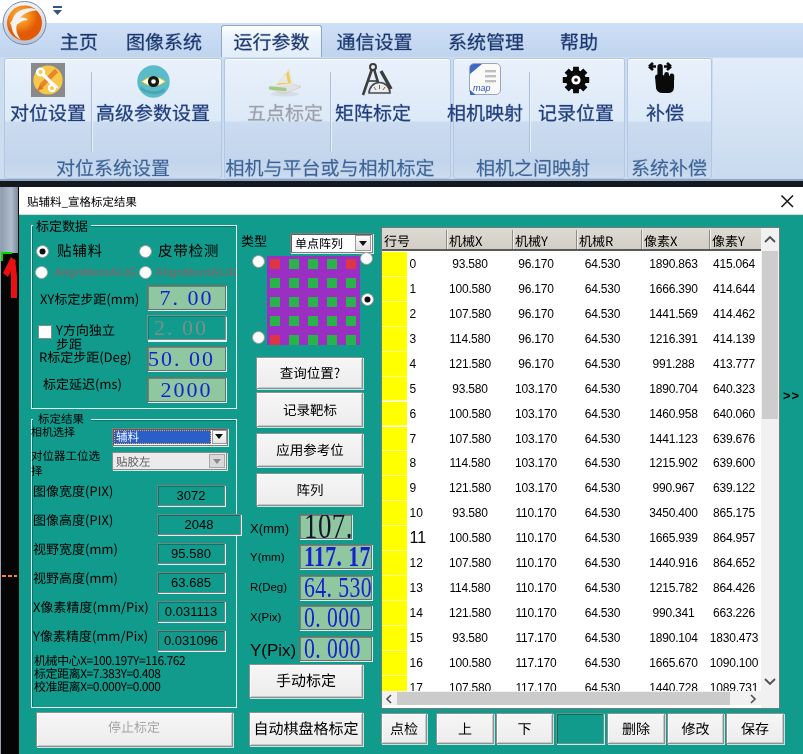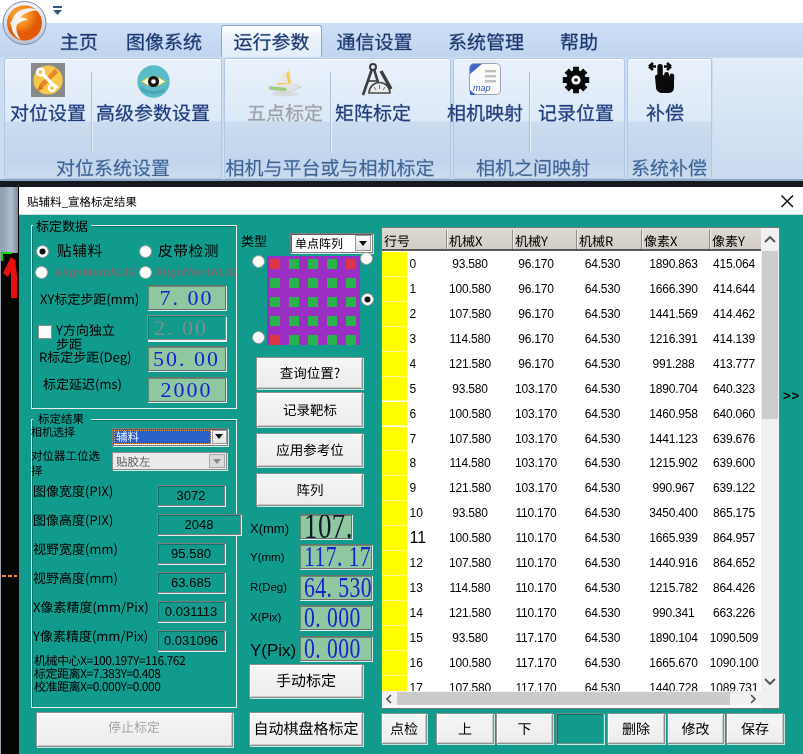--- a/index.html
+++ b/index.html
@@ -146,21 +146,21 @@
 <svg class="a" style="left:139px;top:266px" width="13" height="13">
     <circle cx="6.5" cy="6.5" r="6" fill="#FCFCFC" stroke="#AAAAAA"></circle>
   </svg>
 <div class="a" style="left:54px;top:265.5px;width:82px;height:13px;overflow:hidden;font-size:11.5px;font-weight:bold;color:#6E6E6E;white-space:nowrap">AlignMentALIGN</div>
 <div class="a" style="left:155px;top:265.5px;width:81px;height:13px;overflow:hidden;font-size:11.5px;font-weight:bold;color:#6E6E6E;white-space:nowrap">AlignMentALIGN</div>
 <svg class="a" style="left:38px;top:325px" width="14" height="14">
     <rect x="0.5" y="0.5" width="13" height="13" fill="#FDFDFD" stroke="#8A8A8A"></rect>
   </svg>
 <div class="gv" style="left:147px;top:285px;width:79px;height:25px;font-size:22px;line-height:23px;color:#1722CE;letter-spacing:2.0px;text-align:center;">7. 00</div>
 <div class="a" style="left:147px;top:315px;width:79px;height:25px;background:#109B8D;border:1px solid #8A8A8A;box-shadow:1px 2px 0 rgba(255,255,255,.9), inset 1px 1px 0 rgba(0,0,0,.2);color:#7E8E8A;font-family:'Liberation Serif',serif;font-size:22px;line-height:23px;letter-spacing:2px;padding-left:6px">2. 00</div>
-<div class="gv" style="left:147px;top:346px;width:79px;height:25px;font-size:22px;line-height:23px;color:#1722CE;letter-spacing:2.0px;text-align:center;font-family:Liberation Serif, serif;">50. 00</div>
+<div class="gv" style="left:147px;top:346px;width:79px;height:25px;font-size:22px;line-height:23px;color:#1722CE;letter-spacing:2.0px;text-align:left;font-family:Liberation Serif, serif;">50. 00</div>
 <div class="gv" style="left:147px;top:377px;width:79px;height:25px;font-size:22px;line-height:23px;color:#1722CE;letter-spacing:2.0px;text-align:center;">2000</div>
 <div class="a" style="left:112px;top:428px;width:116px;height:18px;background:#fff;border:1px solid #7E7E7E;box-shadow:1px 1px 0 rgba(255,255,255,.8), inset 1px 1px 0 #5F5F5F"></div>
 <div class="a" style="left:114px;top:430px;width:97px;height:14px;background:#2A5FC8;outline:1px dotted #E8A048;outline-offset:-1px"></div>
 <div class="a" style="left:212px;top:430px;width:15px;height:14px;background:linear-gradient(#FCFCFC,#E4E4E4);border:1px solid #9A9A9A"></div>
 <svg class="a" style="left:215px;top:434px" width="9" height="6">
     <path d="M0,0 L8,0 L4,5 Z" fill="#111"></path>
   </svg>
 <div class="a" style="left:112px;top:452px;width:115px;height:18px;background:#EBEBEB;border:1px solid #8A8A8A;box-shadow:1px 1px 0 rgba(255,255,255,.8)"></div>
 <div class="a" style="left:209px;top:454px;width:16px;height:14px;background:#D9D9D9;border:1px solid #A8A8A8"></div>
 <svg class="a" style="left:213px;top:459px" width="9" height="6">
@@ -219,21 +219,21 @@
     <circle cx="6.5" cy="6.5" r="6" fill="#FCFCFC" stroke="#9A9A9A"></circle>
     <circle cx="6.5" cy="6.5" r="3" fill="#111"></circle>
   </svg>
 <div class="btn" style="left:256px;top:357px;width:107px;height:32px"></div>
 <div class="btn" style="left:256px;top:392px;width:107px;height:35px"></div>
 <div class="btn" style="left:256px;top:433px;width:107px;height:34px"></div>
 <div class="btn" style="left:256px;top:473px;width:107px;height:33px"></div>
 <div class="a" style="left:250px;top:520.5px;font-size:13px;color:#000">X(mm)</div>
 <div class="gv" style="left:299px;top:514px;width:53px;height:25px;font-size:36px;line-height:23px;color:#0f172a;letter-spacing:2.0px;padding-left:4px;"><span style="display:inline-block;transform:scaleX(0.75);transform-origin:0 50%;letter-spacing:0.5px">107. 58</span></div>
 <div class="a" style="left:250px;top:550.5px;font-size:11.5px;color:#000">Y(mm)</div>
-<div class="gv" style="left:299px;top:544px;width:73px;height:25px;font-size:29px;line-height:23px;color:#1722CE;letter-spacing:2.0px;padding-left:4px;"><span style="display:inline-block;transform:scaleX(0.75);transform-origin:0 50%;letter-spacing:0.5px">117. 17</span></div>
+<div class="gv" style="left:299px;top:544px;width:73px;height:25px;font-size:29px;line-height:23px;color:#1722CE;letter-spacing:2.0px;padding-left:4px;font-weight:bold;"><span style="display:inline-block;transform:scaleX(0.75);transform-origin:0 50%;letter-spacing:0.5px">117. 17</span></div>
 <div class="a" style="left:250px;top:580.5px;font-size:11.5px;color:#000">R(Deg)</div>
 <div class="gv" style="left:299px;top:575px;width:73px;height:25px;font-size:29px;line-height:23px;color:#1722CE;letter-spacing:2.0px;padding-left:4px;"><span style="display:inline-block;transform:scaleX(0.75);transform-origin:0 50%;letter-spacing:0.5px">64. 530</span></div>
 <div class="a" style="left:250px;top:610.5px;font-size:11.5px;color:#000">X(Pix)</div>
 <div class="gv" style="left:299px;top:605px;width:73px;height:25px;font-size:29px;line-height:23px;color:#1722CE;letter-spacing:2.0px;padding-left:4px;"><span style="display:inline-block;transform:scaleX(0.75);transform-origin:0 50%;letter-spacing:0.5px">0. 000</span></div>
 <div class="a" style="left:250px;top:640.5px;font-size:17px;color:#000">Y(Pix)</div>
 <div class="gv" style="left:299px;top:636px;width:73px;height:25px;font-size:29px;line-height:23px;color:#1722CE;letter-spacing:2.0px;padding-left:4px;"><span style="display:inline-block;transform:scaleX(0.75);transform-origin:0 50%;letter-spacing:0.5px">0. 000</span></div>
 <div class="btn" style="left:249px;top:664px;width:114px;height:34px"></div>
 <div class="btn" style="left:249px;top:712px;width:114px;height:34px"></div>
 <div class="a" style="left:381px;top:227px;width:399px;height:482px;background:#fff;border:1px solid #787878"></div>
 <div class="a" style="left:382px;top:228px;width:379px;height:23px;background:linear-gradient(#DDDAD3,#D2CEC5);border-bottom:2px solid #5A5A5A"></div>
@@ -346,21 +346,21 @@
 <div class="cell" style="left:493.0px;top:601.0px;line-height:24.9px">110.170</div>
 <div class="cell" style="left:559.5px;top:601.0px;line-height:24.9px">64.530</div>
 <div class="cell" style="left:630.5px;top:601.0px;line-height:24.9px">990.341</div>
 <div class="cell" style="left:691.0px;top:601.0px;line-height:24.9px">663.226</div>
 <div class="a" style="left:382px;top:626.0px;width:25px;height:24.9px;background:#FFFF00;border-bottom:1px solid rgba(255,255,255,.55)"></div>
 <div class="a" style="left:409.5px;top:626.0px;font-size:12px;line-height:24.9px">15</div>
 <div class="cell" style="left:427.0px;top:626.0px;line-height:24.9px">93.580</div>
 <div class="cell" style="left:493.0px;top:626.0px;line-height:24.9px">117.170</div>
 <div class="cell" style="left:559.5px;top:626.0px;line-height:24.9px">64.530</div>
 <div class="cell" style="left:630.5px;top:626.0px;line-height:24.9px">1890.104</div>
-<div class="cell" style="left:691.0px;top:626.0px;line-height:24.9px">1090.509</div>
+<div class="cell" style="left:691.0px;top:626.0px;line-height:24.9px">1830.473</div>
 <div class="a" style="left:382px;top:650.9px;width:25px;height:24.9px;background:#FFFF00;border-bottom:1px solid rgba(255,255,255,.55)"></div>
 <div class="a" style="left:409.5px;top:650.9px;font-size:12px;line-height:24.9px">16</div>
 <div class="cell" style="left:427.0px;top:650.9px;line-height:24.9px">100.580</div>
 <div class="cell" style="left:493.0px;top:650.9px;line-height:24.9px">117.170</div>
 <div class="cell" style="left:559.5px;top:650.9px;line-height:24.9px">64.530</div>
 <div class="cell" style="left:630.5px;top:650.9px;line-height:24.9px">1665.670</div>
 <div class="cell" style="left:691.0px;top:650.9px;line-height:24.9px">1090.100</div>
 <div class="a" style="left:382px;top:675.8px;width:25px;height:24.9px;background:#FFFF00;border-bottom:1px solid rgba(255,255,255,.55)"></div>
 <div class="a" style="left:409.5px;top:675.8px;font-size:12px;line-height:24.9px">17</div>
 <div class="cell" style="left:427.0px;top:675.8px;line-height:24.9px">107.580</div>

